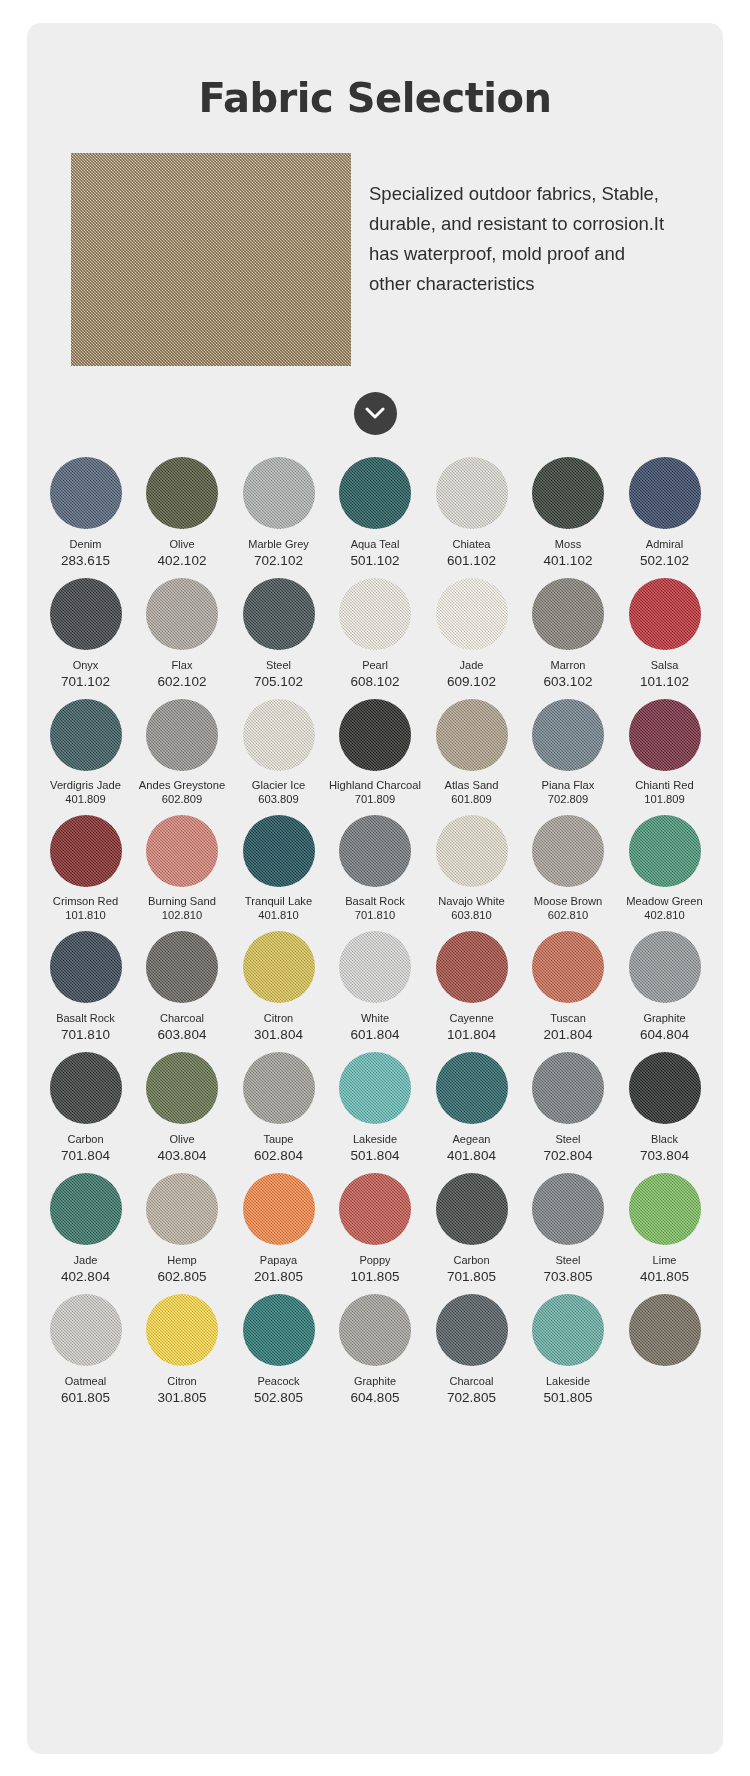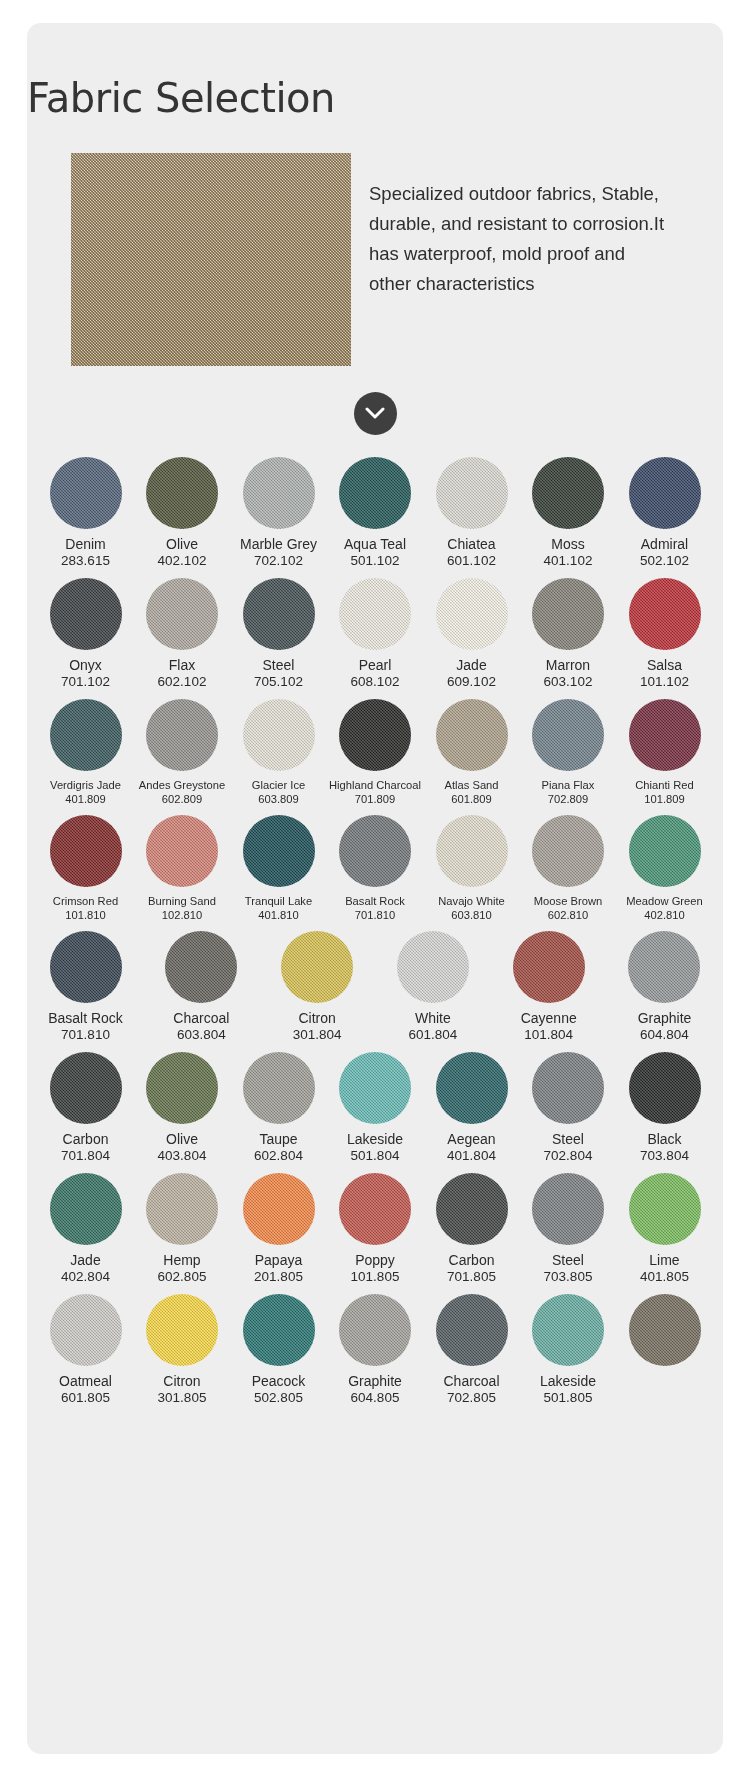--- a/index.html
+++ b/index.html
@@ -12,22 +12,23 @@
   #card {
     position: absolute;
     left: 27px; top: 23px;
     width: 696px; height: 1731px;
     background: #eeeeee;
     border-radius: 14px;
     overflow: hidden;
   }
   
   #page-title {
+    text-align: center;
     font-size: 40px;
-    font-weight: 400;
+    font-weight: 700;
     color: #343434;
     letter-spacing: -0.5px;
     padding-top: 52px;
     font-family: "DejaVu Sans", sans-serif;
   }
   #hero {
     display: flex;
     align-items: flex-start;
     margin-top: 32px;
     padding-left: 17px;
@@ -87,21 +88,21 @@
   .swatch-disc::after {
     content: "";
     position: absolute; inset: 0;
     background-image:
       repeating-linear-gradient(45deg, rgba(255,255,255,.16) 0 1px, rgba(0,0,0,.13) 1px 2px),
       repeating-linear-gradient(-45deg, rgba(255,255,255,.10) 0 1px, rgba(0,0,0,.09) 1px 2px);
     background-size: 3px 3px, 3px 3px;
   }
   .swatch-name {
     margin-top: 7px;
-    font-size: 14px;
+    font-size: 11px;
     color: #2b2b2b;
     line-height: 16px;
     text-align: center;
     white-space: nowrap;
   }
   .swatch-code {
     font-size: 13.5px;
     color: #2b2b2b;
     line-height: 17px;
     text-align: center;
@@ -301,20 +302,25 @@
           <div class="swatch-disc" style="background-color: rgb(210, 211, 209);"></div>
           <div class="swatch-name">White</div>
           <div class="swatch-code">601.804</div>
         </div>
         <div class="swatch-cell">
           <div class="swatch-disc" style="background-color: rgb(155, 67, 56);"></div>
           <div class="swatch-name">Cayenne</div>
           <div class="swatch-code">101.804</div>
         </div>
         <div class="swatch-cell">
+          <div class="swatch-disc" style="background-color: rgb(196, 100, 74);"></div>
+          <div class="swatch-name">Tuscan</div>
+          <div class="swatch-code">201.804</div>
+        </div>
+        <div class="swatch-cell">
           <div class="swatch-disc" style="background-color: rgb(142, 146, 148);"></div>
           <div class="swatch-name">Graphite</div>
           <div class="swatch-code">604.804</div>
         </div>
       </div>
       <div class="swatch-row">
         <div class="swatch-cell">
           <div class="swatch-disc" style="background-color: rgb(46, 50, 48);"></div>
           <div class="swatch-name">Carbon</div>
           <div class="swatch-code">701.804</div>

